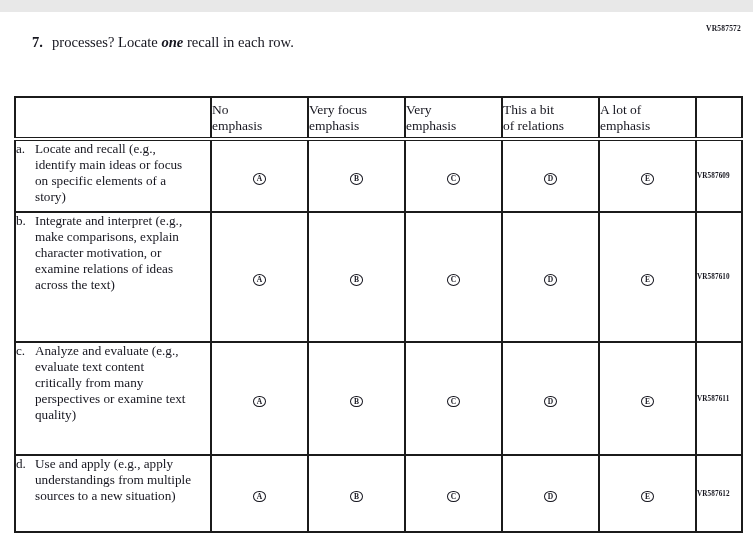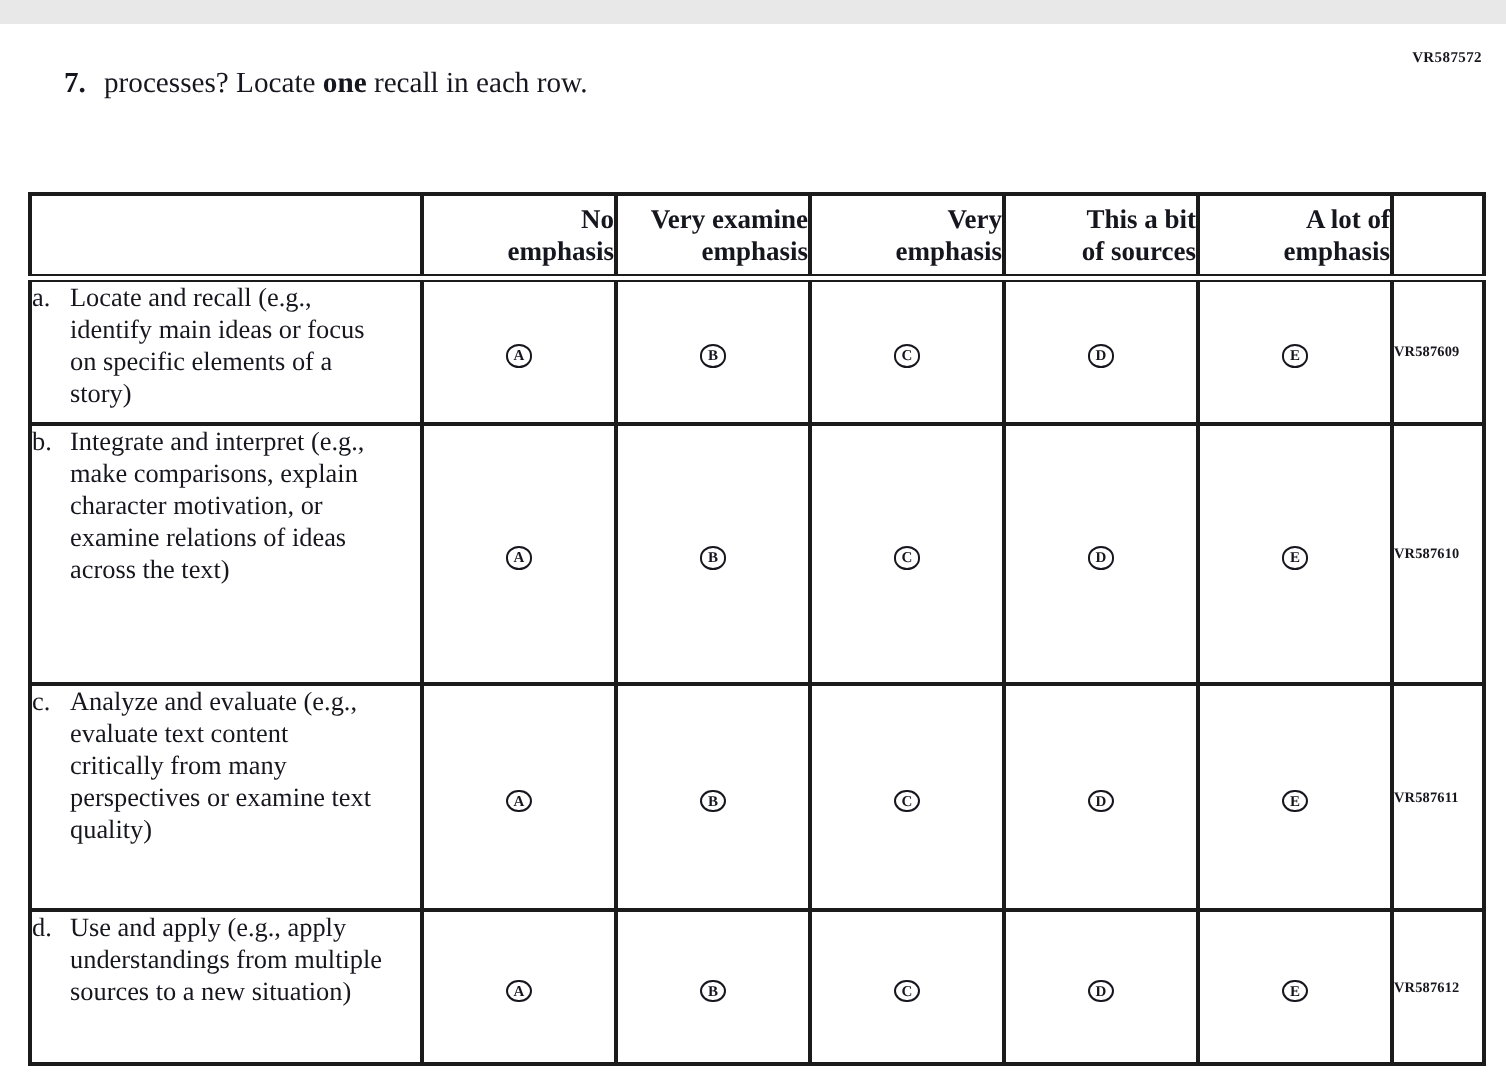--- a/index.html
+++ b/index.html
@@ -22,35 +22,35 @@
     font-size:7.5px;font-weight:700;letter-spacing:.2px;
   }
   
   .question{
     position:absolute;left:32px;top:20px;
     display:flex;
     font-size:14.6px;line-height:1.38;
   }
   .qnum{font-weight:700;width:20px;flex:none;}
   .qtext{max-width:600px;}
-  .qtext .bold{font-weight:700;}
+  .qtext .bold{font-weight:700;font-style:italic;}
   
   table.grid{
     position:absolute;left:14px;top:84px;
     border-collapse:collapse;table-layout:fixed;
     width:729px;
   }
   table.grid th,table.grid td{
     border:2px solid var(--border);
     padding:0;
   }
   table.grid thead th{
     border-bottom:4px double var(--border);
-    font-size:13.5px;font-weight:700;line-height:1.16;
-    text-align:right;vertical-align:middle;
+    font-size:13.5px;font-weight:400;line-height:1.16;
+    text-align:left;vertical-align:middle;
     height:39px;
   }
   table.grid thead th span{display:block;}
   td.lbl{
     vertical-align:top;
     font-size:13.2px;line-height:1.215;
     padding:3px 2px 2px 5px;
   }
   .lblwrap{display:flex;}
   .ltr{width:19px;flex:none;}
@@ -101,30 +101,30 @@
       <col style="width:46px">
     </colgroup>
     <thead>
       <tr>
         <th></th>
         <th>
           <span>No</span>
           <span>emphasis</span>
         </th>
         <th>
-          <span>Very examine</span>
+          <span>Very focus</span>
           <span>emphasis</span>
         </th>
         <th>
           <span>Very</span>
           <span>emphasis</span>
         </th>
         <th>
           <span>This a bit</span>
-          <span>of sources</span>
+          <span>of relations</span>
         </th>
         <th>
           <span>A lot of</span>
           <span>emphasis</span>
         </th>
         <th></th>
       </tr>
     </thead>
     <tbody>
       <tr class="row-a">

